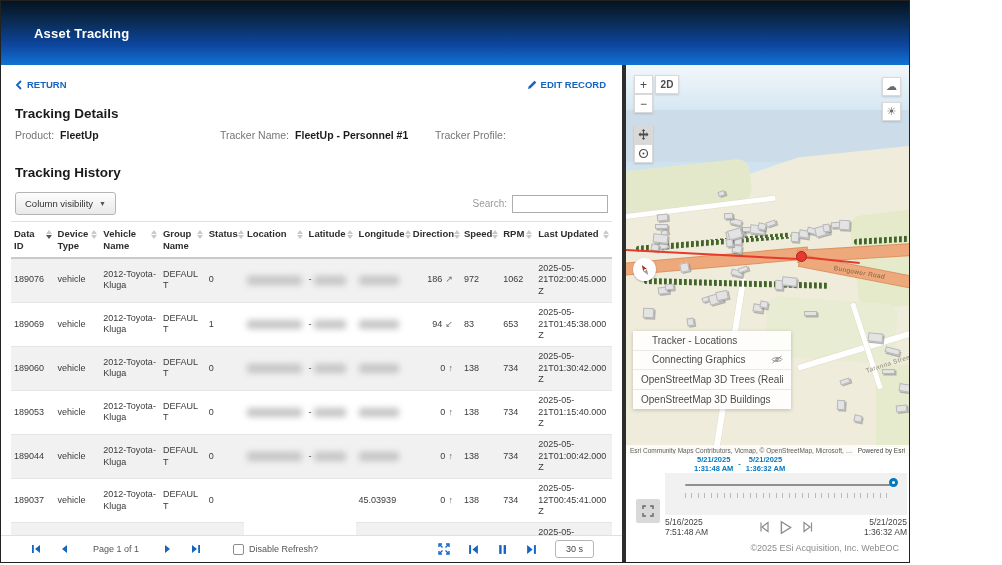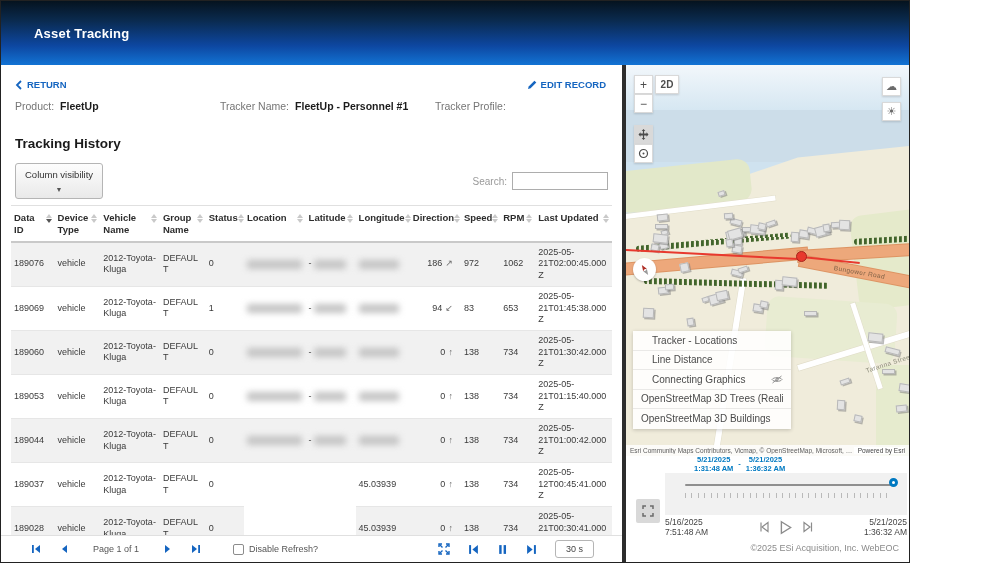--- a/index.html
+++ b/index.html
@@ -21,21 +21,21 @@
   .lnk svg { display:block; }
 
   .sec-h { font-size:13.5px; font-weight:bold; color:#1a1a1a; padding:10px 14px 4px; }
   .details-row { display:flex; padding:4px 14px 14px; font-size:10.5px; }
   .fld { display:flex; gap:6px; align-items:baseline; }
   .fld-l { color:#757575; }
   .fld-v { color:#1c1c1c; font-weight:bold; }
   .fld1 { width:205px; } .fld2 { width:215px; } .fld3 { flex:1; }
 
   .tbl-controls { display:flex; justify-content:space-between; align-items:center; padding:8px 14px 6px; }
-  .colvis-btn { font-size:9.5px; color:#333; border:1px solid #b5b5b5; border-radius:3px; background:linear-gradient(#fdfdfd,#e9e9e9); padding:5px 9px; display:flex; gap:6px; align-items:center; cursor:pointer;flex-direction:column; }
+  .colvis-btn { font-size:9.5px; color:#333; border:1px solid #b5b5b5; border-radius:3px; background:linear-gradient(#fdfdfd,#e9e9e9); padding:5px 9px; display:flex; gap:6px; align-items:center; cursor:pointer; }
   .caret { font-size:7px; color:#555; }
   .search-wrap { display:flex; align-items:center; gap:5px; font-size:10px; color:#9a9a9a; }
   .search-wrap input { width:96px; height:18px; border:1px solid #adadad; font-size:10px; padding:0 4px; }
 
   
   .tbl-wrap { padding:0 10px; }
   table { width:100%; border-collapse:collapse; table-layout:fixed; border-top:1px solid #e0e0e0; }
   th { font-size:9.5px; color:#2d2d2d; text-align:left; vertical-align:top; padding:6px 3px 5px; border-bottom:2px solid #c9c9c9; position:relative; font-weight:bold; line-height:1.25; }
   th .th-flex { display:flex; justify-content:space-between; }
   .sorter { display:inline-flex; flex-direction:column; gap:1px; margin-top:2px; }
@@ -134,20 +134,21 @@
           <span>RETURN</span>
         </div>
         <div class="lnk">
           <svg width="10" height="10" viewBox="0 0 10 10">
               <path d="M1 9l.7-2.6L7.4.7l1.9 1.9L3.6 8.3z" fill="#1565c0"></path>
             </svg>
           <span>EDIT RECORD</span>
         </div>
       </div>
 
+      <div class="sec-h">Tracking Details</div>
       <div class="details-row">
         <div class="fld fld1">
           <span class="fld-l">Product:</span>
           <span class="fld-v">FleetUp</span>
         </div>
         <div class="fld fld2">
           <span class="fld-l">Tracker Name:</span>
           <span class="fld-v">FleetUp - Personnel #1</span>
         </div>
         <div class="fld fld3">
@@ -590,23 +591,20 @@
         <button class="mbtn" style="left:auto; right:8px; top:37px;">
             <span style="font-size:11px; color:#6b6b6b;">☀</span>
           </button>
 
         <div class="layers">
           <div id="layer-items">
               <div class="layer-row indent">
                 <span class="lbl">Tracker - Locations</span>
               </div>
               <div class="layer-row indent">
-                <span class="lbl">Line Distance</span>
-              </div>
-              <div class="layer-row indent">
                 <span class="lbl">Connecting Graphics</span>
                 <span class="eye-off">
                   <svg width="12" height="9" viewBox="0 0 12 9" fill="none" stroke="#8a8a8a" stroke-width="0.9">
                     <path d="M1 4.5C2.5 2 9.5 2 11 4.5C9.5 7 2.5 7 1 4.5z"></path>
                     <circle cx="6" cy="4.5" r="1.3"></circle>
                     <line x1="1.5" y1="8" x2="10.5" y2="1"></line>
                   </svg>
                 </span>
               </div>
               <div class="layer-row">

